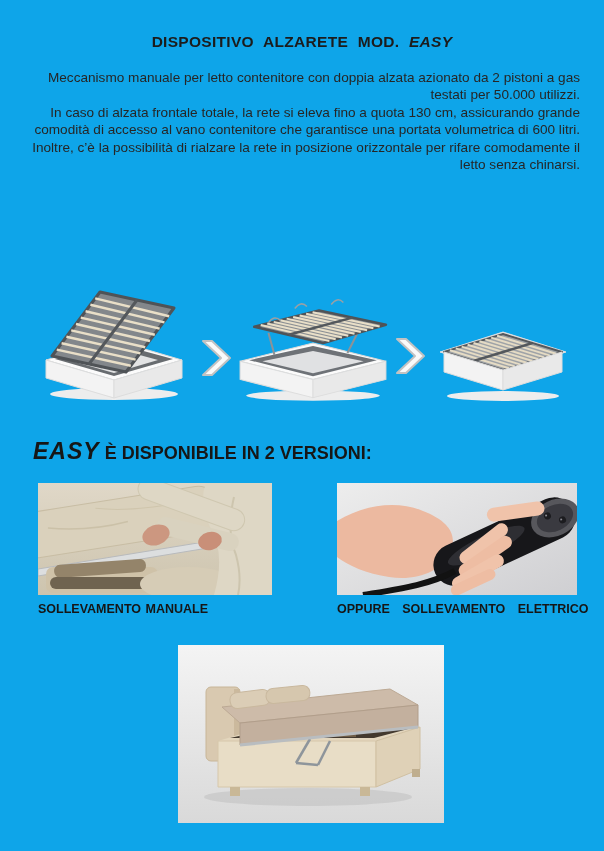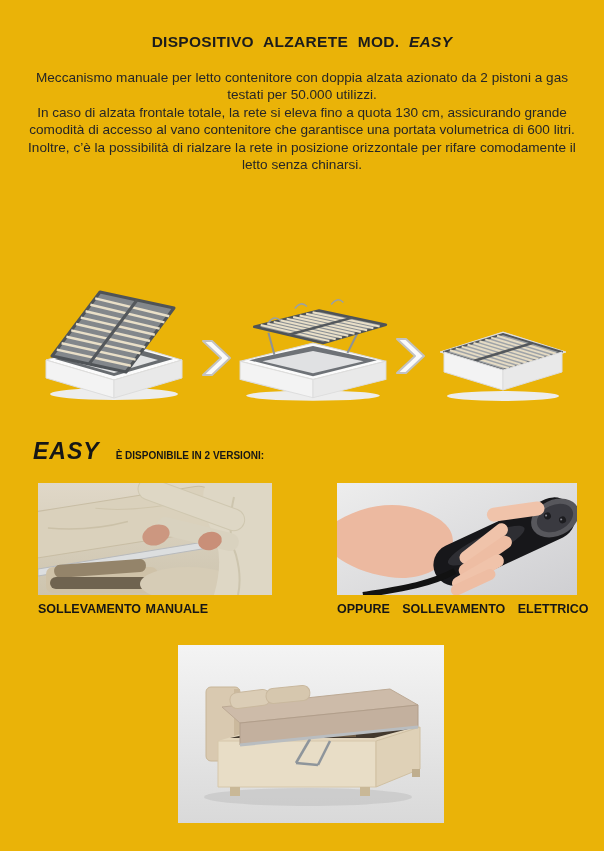--- a/index.html
+++ b/index.html
@@ -1,44 +1,44 @@
 <!DOCTYPE html>
 <html><head>
 <meta charset="utf-8">
 <style>
   * { margin:0; padding:0; box-sizing:border-box; }
   html,body { background:#ffffff; }
   .page {
     position:relative; width:604px; height:851px; margin:0 auto;
-    background:#eab308; overflow:hidden;
+    background:#0ea5e9; overflow:hidden;
     font-family:"Liberation Sans", sans-serif; color:#222;
   }
   .doc-title {
     position:absolute; top:33px; left:0; width:100%;
     text-align:center; font-size:15.5px; font-weight:bold;
     letter-spacing:.3px; word-spacing:5px; color:#1c1c1c;
   }
   .doc-title .model { font-style:italic; }
   .intro {
     position:absolute; top:69px; left:24px; width:556px;
-    text-align:center; font-size:13.6px; line-height:17.4px; color:#262626;
+    text-align:right; font-size:13.6px; line-height:17.4px; color:#262626;
   }
   .bed-illu { position:absolute; }
   .bed1 { left:38px;  top:284px; width:152px; height:118px; }
   .bed2 { left:234px; top:292px; width:158px; height:112px; }
   .bed3 { left:438px; top:306px; width:132px; height:98px;  }
   .step-arrow { position:absolute; width:38px; height:44px; }
   .arrow1 { left:200px; top:336px; }
   .arrow2 { left:394px; top:334px; }
   .versions-heading { position:absolute; left:33px; top:438px; white-space:nowrap; }
   .versions-heading .model {
     font-style:italic; font-weight:bold; font-size:23px; letter-spacing:1px; color:#161616;
   }
   .versions-heading .rest {
-    font-weight:bold; font-size:10px; margin-left:16px; color:#161616;
+    font-weight:bold; font-size:18px; margin-left:5px; color:#161616;
   }
   .photo { position:absolute; top:483px; height:112px; display:block; }
   .photo-manual   { left:38px;  width:234px; }
   .photo-electric { left:337px; width:240px; }
   .caption {
     position:absolute; top:602px; font-weight:bold; font-size:12.5px; color:#161616;
     white-space:nowrap;
   }
   .caption-manual { left:38px; word-spacing:1px; }
   .caption-electric { left:337px; word-spacing:9px; }

